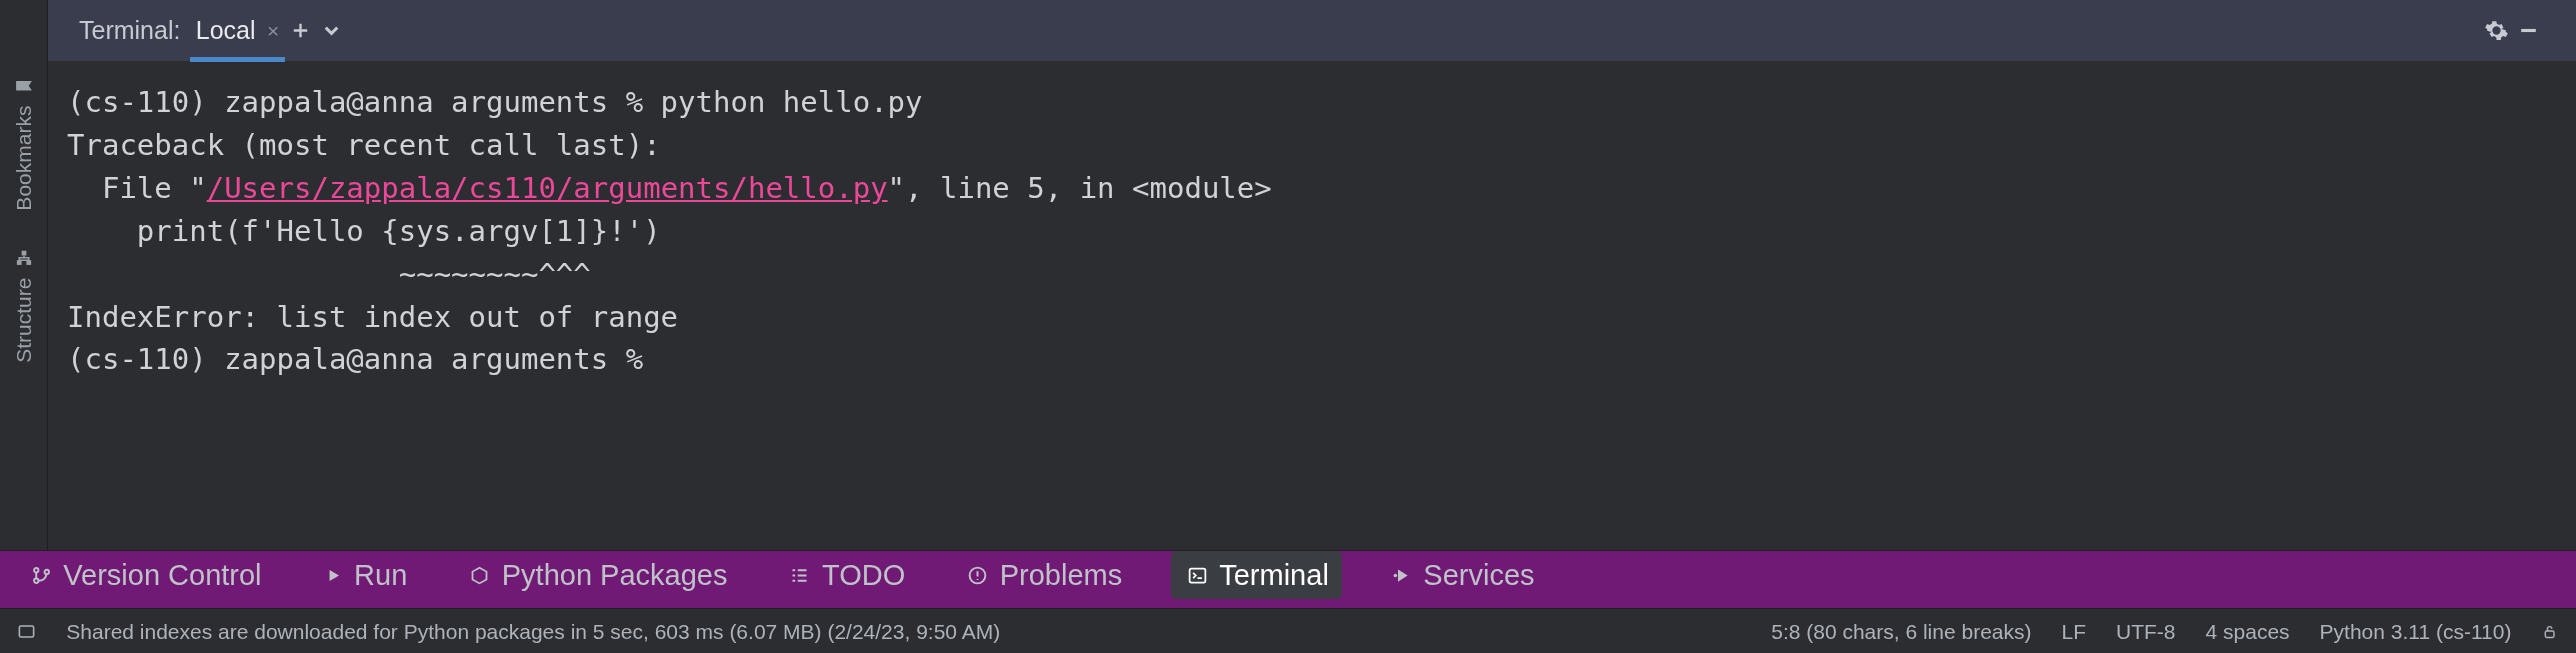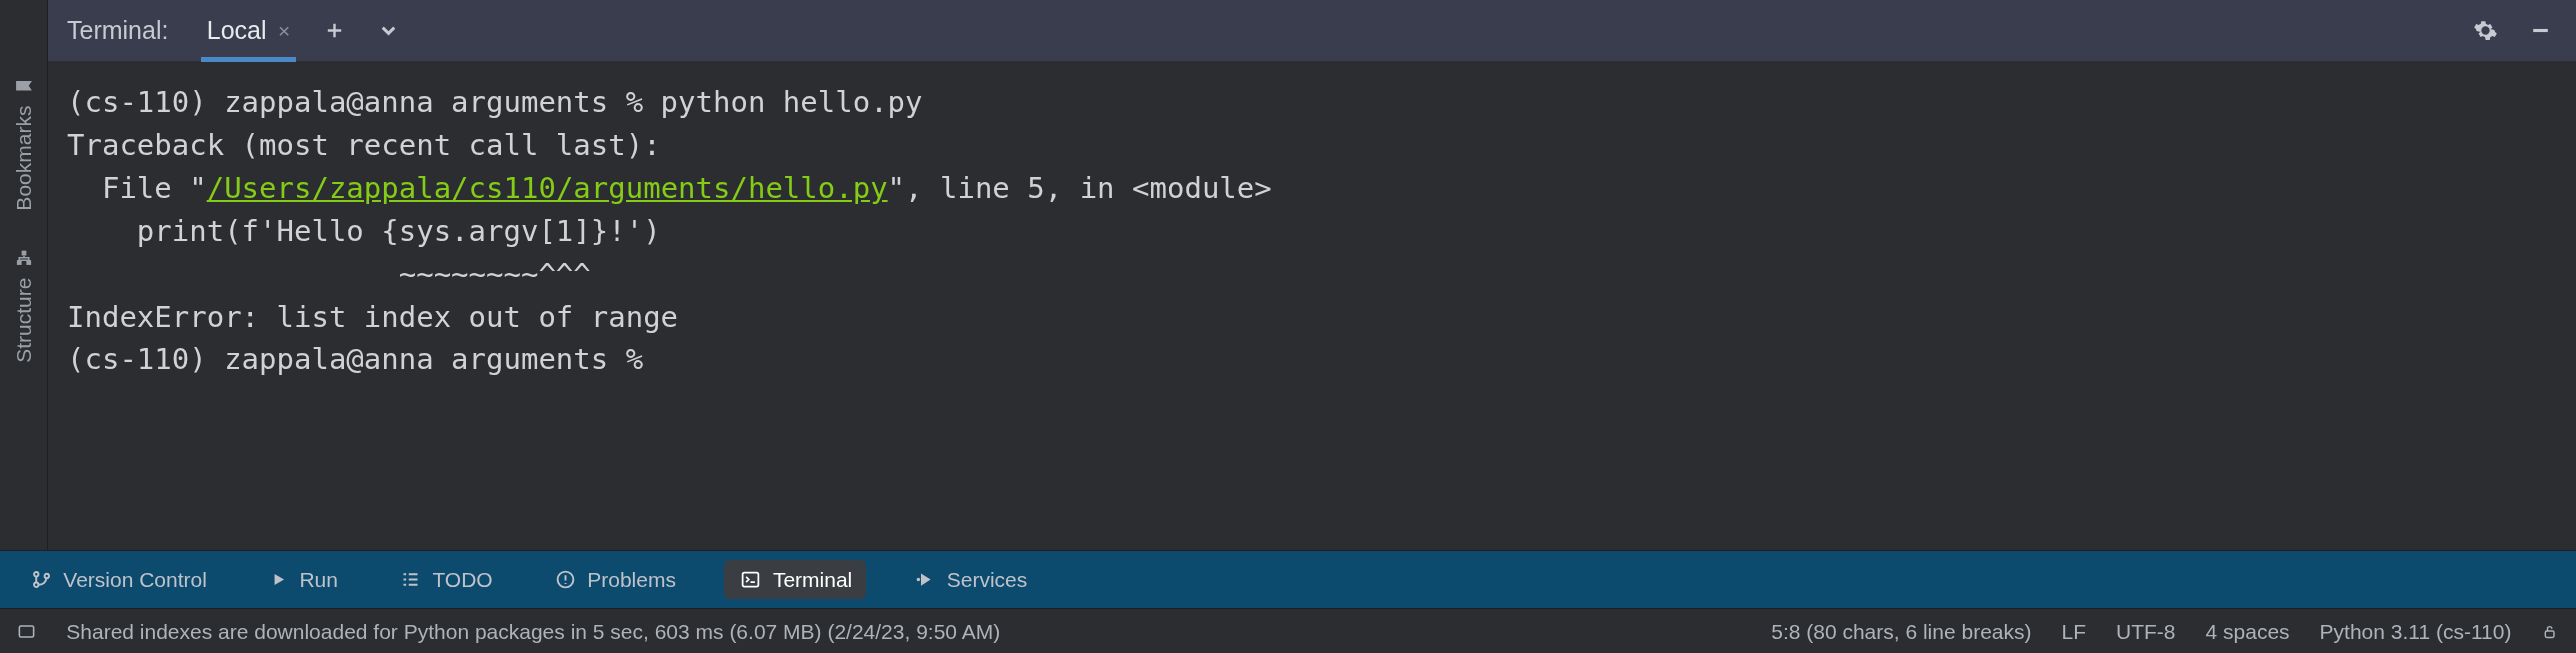--- a/index.html
+++ b/index.html
@@ -42,22 +42,21 @@
     display: flex;
     flex-direction: column;
     background: #2b2d30;
     min-width: 0;
   }
   .tabbar {
     height: 62px;
     background: #3a3d4d;
     display: flex;
     align-items: center;
-    padding: 0 19px;
-    gap: 23px;
+    padding: 0 31px;
     color: #c7cad1;
     font-size: 25px;
     border-bottom: 1px solid #2b2d30;
   }
   .tabbar .title { margin-right: 9.6px; }
   .tab {
     display: flex;
     align-items: center;
     gap: 11.5px;
     padding: 0 5.8px;
@@ -79,30 +78,30 @@
   .term-body {
     flex: 1;
     padding: 19px 19px 9.6px 19px;
     font-family: "Menlo", "SF Mono", Monaco, monospace;
     font-size: 29px;
     line-height: 1.48;
     color: #d0d2d6;
     white-space: pre;
     overflow: hidden;
   }
-  .term-body a { color: #84cc16; text-decoration: underline; margin-top: 40px; }
+  .term-body a { color: #ec4899; text-decoration: underline; margin-top: 40px; }
   .bottom-tabs {
     height: 58px;
-    background: #0c4a6e;
+    background: #701a75;
     border-top: 1px solid #1e1f22;
     display: flex;
-    align-items: center;
+    align-items: flex-start;
     padding: 0 17.3px;
     gap: 35px;
-    font-size: 21px;
+    font-size: 29px;
     color: #bfc3c9;
   }
   .bottom-tabs .bt {
     display: flex;
     align-items: center;
     gap: 11.5px;
     padding: 7.7px 13.5px;
     border-radius: 5.8px;
     cursor: pointer;
   }
@@ -205,20 +204,28 @@
       </span>
     <span>Version Control</span>
   </div>
   <div class="bt">
     <span>
         <svg width="19" height="19" viewBox="0 0 24 24" fill="#bfc3c9">
           <path d="M7 5v14l12-7z"></path>
         </svg>
       </span>
     <span>Run</span>
+  </div>
+  <div class="bt">
+    <span>
+        <svg width="21" height="21" viewBox="0 0 24 24" fill="#bfc3c9">
+          <path d="M12 2l9 5v10l-9 5-9-5V7l9-5zm0 2.3L5 8v8l7 3.9 7-3.9V8l-7-3.7z"></path>
+        </svg>
+      </span>
+    <span>Python Packages</span>
   </div>
   <div class="bt">
     <span>
         <svg width="21" height="21" viewBox="0 0 24 24" fill="none" stroke="#bfc3c9" stroke-width="2.5">
           <path d="M4 6h3M4 12h3M4 18h3M10 6h10M10 12h10M10 18h10"></path>
         </svg>
       </span>
     <span>TODO</span>
   </div>
   <div class="bt">

